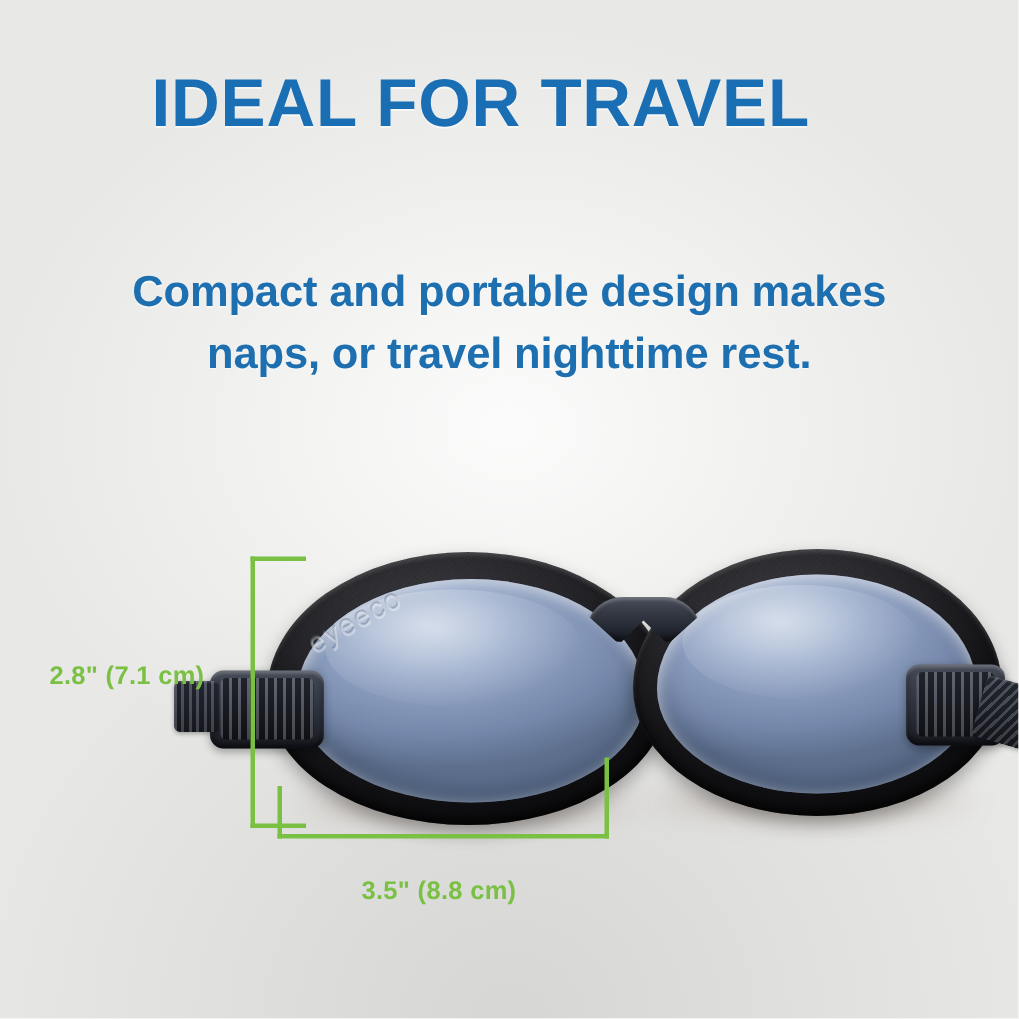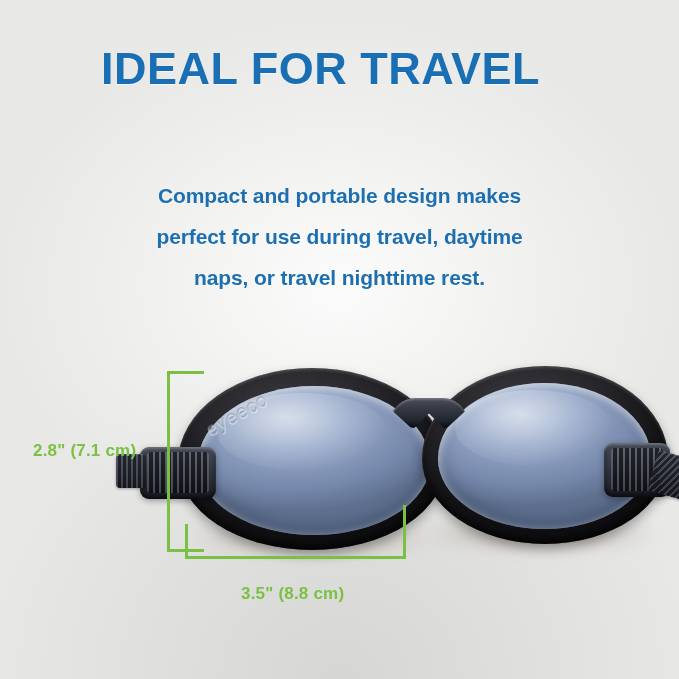--- a/index.html
+++ b/index.html
@@ -60,21 +60,21 @@
 
   .subhead {
     position: absolute;
     top: 175px;
     left: 0;
     width: 679px;
     text-align: center;
     color: #1d6fb0;
     font-family: "Liberation Sans", sans-serif;
     font-weight: bold;
-    font-size: 21px;
+    font-size: 29px;
     line-height: 41px;
     letter-spacing: -0.1px;
     text-shadow: 0 1px 0 rgba(255,255,255,0.55);
   }
   .subhead .sub-line { display: block; }
 
   
   #product {
     position: absolute;
     left: 0;
@@ -294,21 +294,20 @@
 
 <div id="canvas">
 
   <div class="text-block">
     <div class="headline">
       <span class="hl-line">IDEAL FOR TRAVEL</span>
     </div>
 
     <div class="subhead">
       <span class="sub-line">Compact and portable design makes</span>
-      <span class="sub-line">perfect for use during travel, daytime</span>
       <span class="sub-line">naps, or travel nighttime rest.</span>
     </div>
   </div>
 
   <div id="product">
 
     <div class="contact-shadow shadow-left"></div>
     <div class="contact-shadow shadow-right"></div>
 
     <div class="cup cup-left">

